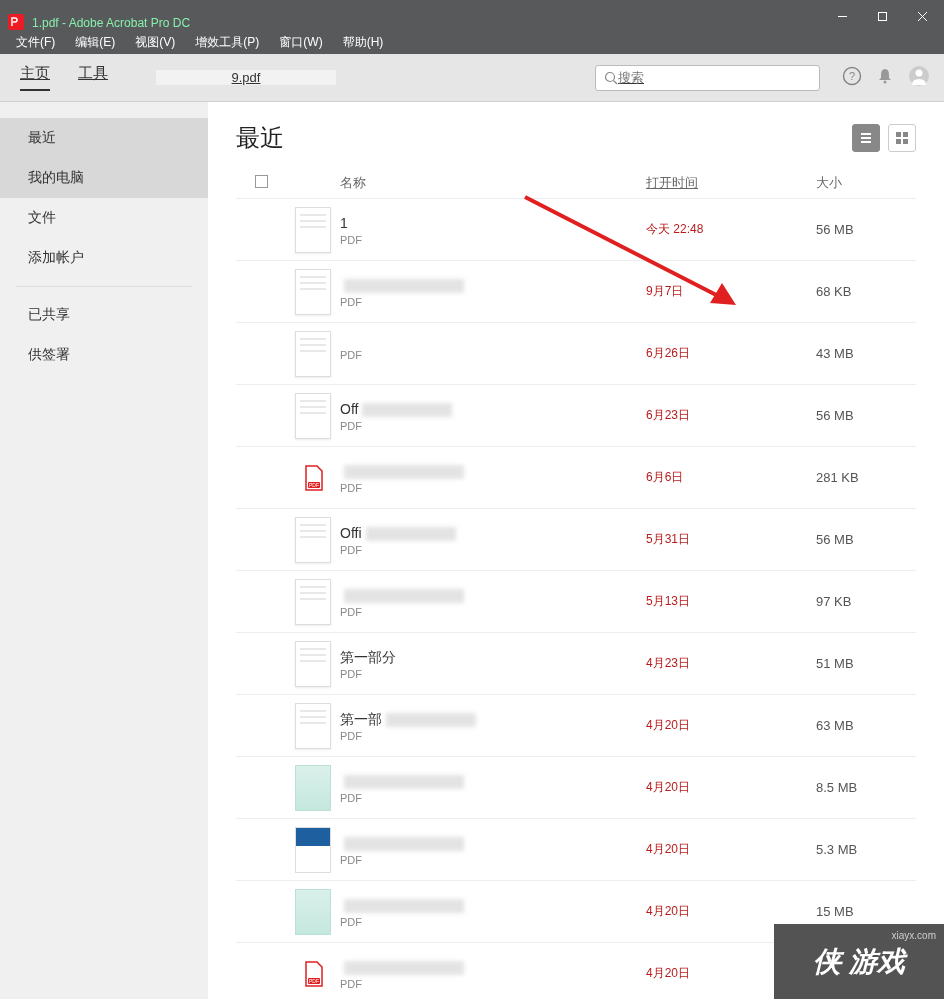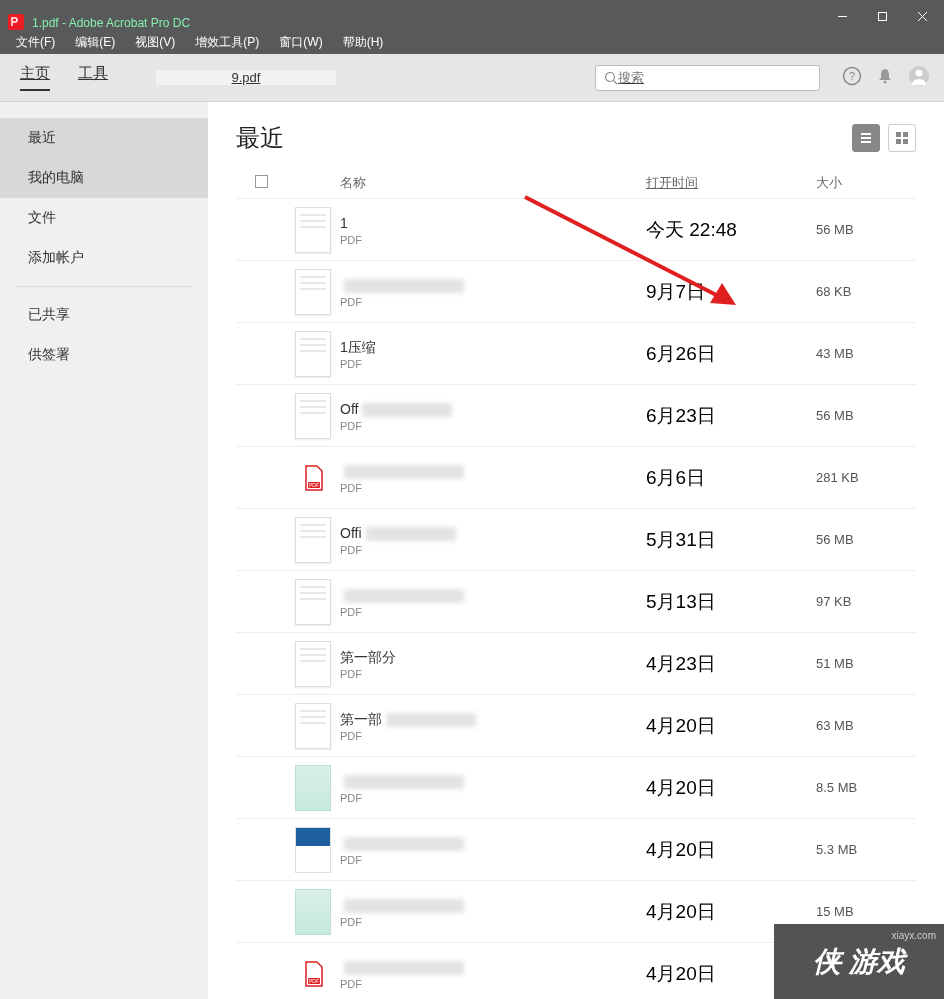--- a/index.html
+++ b/index.html
@@ -54,21 +54,21 @@
 .list-row .thumb-box { width: 36px; height: 46px; border: 1px solid #ddd; background: #fff; position: relative; box-shadow: 0 1px 2px rgba(0,0,0,0.08); }
 .list-row .thumb-box .bar { position: absolute; left: 4px; right: 4px; height: 2px; background: #e8e8e8; }
 .list-row .thumb-pdf { width: 36px; height: 36px; display: flex; flex-direction: column; align-items: center; justify-content: center; }
 .list-row .thumb-green { width: 36px; height: 46px; background: linear-gradient(#daf0ea,#c5e8de); border: 1px solid #bbe0d5; }
 .list-row .thumb-blue { width: 36px; height: 46px; background: #fff; border: 1px solid #ddd; position: relative; }
 .list-row .thumb-blue .strip { position: absolute; top: 0; left: 0; right: 0; height: 18px; background: #1e5fa0; }
 .list-row .col-name { flex: 1; }
 .list-row .file-name { font-size: 14px; color: #333; line-height: 18px; }
 .list-row .file-name .blur { display: inline-block; width: 120px; height: 14px; background: #e3e3e3; filter: blur(2px); vertical-align: middle; margin-left: 4px; }
 .list-row .file-type { font-size: 11px; color: #888; margin-top: 2px; }
-.list-row .col-date { width: 170px; font-size: 19px; color: #000000; }
+.list-row .col-date { width: 170px; font-size: 12px; color: #b91c1c; }
 .list-row .col-size { width: 100px; font-size: 13px; color: #555; }
 
 .arrow { position: absolute; left: 312px; top: 90px; pointer-events: none; }
 .arrow svg { width: 240px; height: 130px; }
 
 .watermark { position: absolute; right: 0; bottom: 0; width: 170px; height: 75px; background: #4a4a4a; color: #fff; font-style: italic; font-weight: bold; font-size: 28px; display: flex; align-items: center; justify-content: center; opacity: 0.95; }
 .watermark .small { font-size: 10px; position: absolute; right: 8px; top: 6px; font-weight: normal; font-style: normal; color: #ccc; }
 .checkbox-outline { width: 13px; height: 13px; border: 1px solid #999; display: inline-block; }
 </style>
 </head>
@@ -219,21 +219,20 @@
         <div class="list-row">
           <div class="col-check"></div>
           <div class="col-thumb">
             <div class="thumb-box">
               <div class="bar" style="top:6px"></div>
               <div class="bar" style="top:12px"></div>
               <div class="bar" style="top:18px"></div>
             </div>
           </div>
           <div class="col-name">
-            <div class="file-name">1压缩</div>
             <div class="file-type">PDF</div>
           </div>
           <div class="col-date">6月26日</div>
           <div class="col-size">43 MB</div>
         </div>
         <div class="list-row">
           <div class="col-check"></div>
           <div class="col-thumb">
             <div class="thumb-box">
               <div class="bar" style="top:6px"></div>

